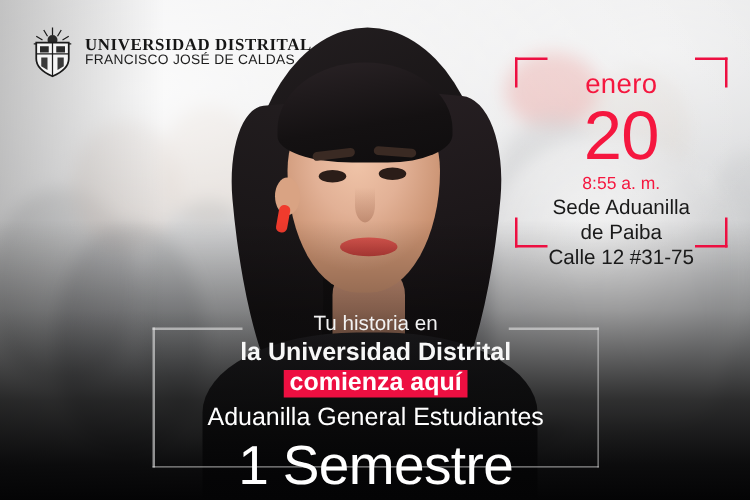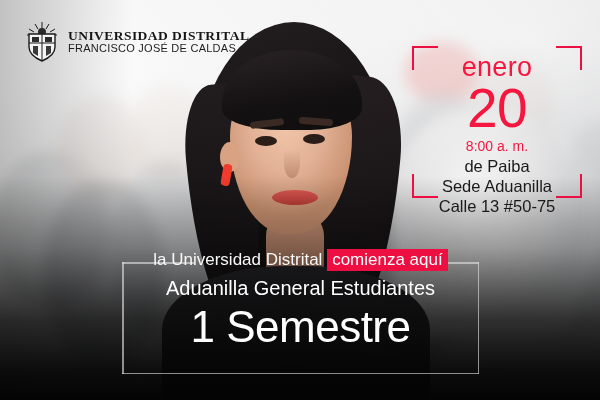--- a/index.html
+++ b/index.html
@@ -119,42 +119,42 @@
 
   
   .datecard{ position:absolute; left:412px; top:46px; width:170px; height:152px; }
   .br{ position:absolute; width:26px; height:24px; }
   .br.tl{ left:0;  top:0;   border-left:2.5px solid #ED0F41; border-top:2.5px solid #ED0F41; }
   .br.tr{ right:0; top:0;   border-right:2.5px solid #ED0F41; border-top:2.5px solid #ED0F41; }
   .br.bl{ left:0;  bottom:0;border-left:2.5px solid #ED0F41; border-bottom:2.5px solid #ED0F41; }
   .br.br2{right:0; bottom:0;border-right:2.5px solid #ED0F41; border-bottom:2.5px solid #ED0F41; }
   .dc-inner{ position:absolute; inset:0; text-align:center; }
   .dc-month{
-    color:#F5173F; font-size:27px; line-height:30px; font-weight:400;
+    color:#F5173F; font-size:22px; line-height:30px; font-weight:400;
     letter-spacing:.3px; margin-top:6px;
   }
   .dc-day{
     color:#F5173F; font-size:55px; line-height:52px; font-weight:400; letter-spacing:-.5px;
   }
   .dc-time{ color:#F5173F; font-size:14px; line-height:19px; margin-top:3px; }
   .dc-place{ color:#1a1a1a; font-size:16.5px; line-height:20px; font-weight:400; }
 
   
   .headline{ position:absolute; left:122px; top:262px; width:357px; height:112px; }
   .hl-border{ position:absolute; inset:0; pointer-events:none; }
   .hl-border i{ position:absolute; background:rgba(225,225,225,.62); }
   .hl-l{ left:0; top:0; width:1.5px; height:100%; }
   .hl-r{ right:0; top:0; width:1.5px; height:100%; }
   .hl-b{ left:0; bottom:0; height:1.5px; width:100%; }
   .hl-t1{ left:0; top:0; height:1.5px; width:72px; }
   .hl-t2{ right:0; top:0; height:1.5px; width:72px; }
 
   .hl-text{ position:absolute; left:0; right:0; top:-14px; text-align:center; color:#fff; }
   .hl-1{ font-size:16.5px; line-height:22px; font-weight:400; color:#f2f2f2; }
-  .hl-2{ font-size:17px; line-height:24px; font-weight:400; color:#f7f7f7; }
+  .hl-2{ font-size:20px; line-height:24px; font-weight:700; color:#f7f7f7; }
   .hl-hi{
     background:#ED0F41; color:#fff; padding:1px 5px 2px; display:inline-block;
     line-height:19px;
   }
   .hl-3{ font-size:20px; line-height:28px; font-weight:400; color:#fff; margin-top:2px; }
   .hl-4{ font-size:44px; line-height:50px; font-weight:400; color:#fff; letter-spacing:-.5px; }
 </style>
 </head>
 <body>
 
@@ -220,36 +220,37 @@
   </div>
 
   <div class="datecard">
     <span class="br tl"></span>
     <span class="br tr"></span>
     <span class="br bl"></span>
     <span class="br br2"></span>
     <div class="dc-inner">
       <div class="dc-month">enero</div>
       <div class="dc-day">20</div>
-      <div class="dc-time">8:00 a. m.</div>
+      <div class="dc-time">8:55 a. m.</div>
+      <div class="dc-place">Sede Aduanilla</div>
       <div class="dc-place">de Paiba</div>
-      <div class="dc-place">Sede Aduanilla</div>
-      <div class="dc-place">Calle 13 #50-75</div>
+      <div class="dc-place">Calle 12 #31-75</div>
     </div>
   </div>
 
   <div class="headline">
     <div class="hl-border">
       <i class="hl-l"></i>
         <i class="hl-r"></i>
         <i class="hl-b"></i>
       <i class="hl-t1"></i>
         <i class="hl-t2"></i>
     </div>
     <div class="hl-text">
+      <div class="hl-1">Tu historia en</div>
       <div class="hl-2">
         <span>la Universidad Distrital</span>
         <span class="hl-hi">comienza aquí</span>
       </div>
       <div class="hl-3">Aduanilla General Estudiantes</div>
       <div class="hl-4">1 Semestre</div>
     </div>
   </div>
 
 </div>

